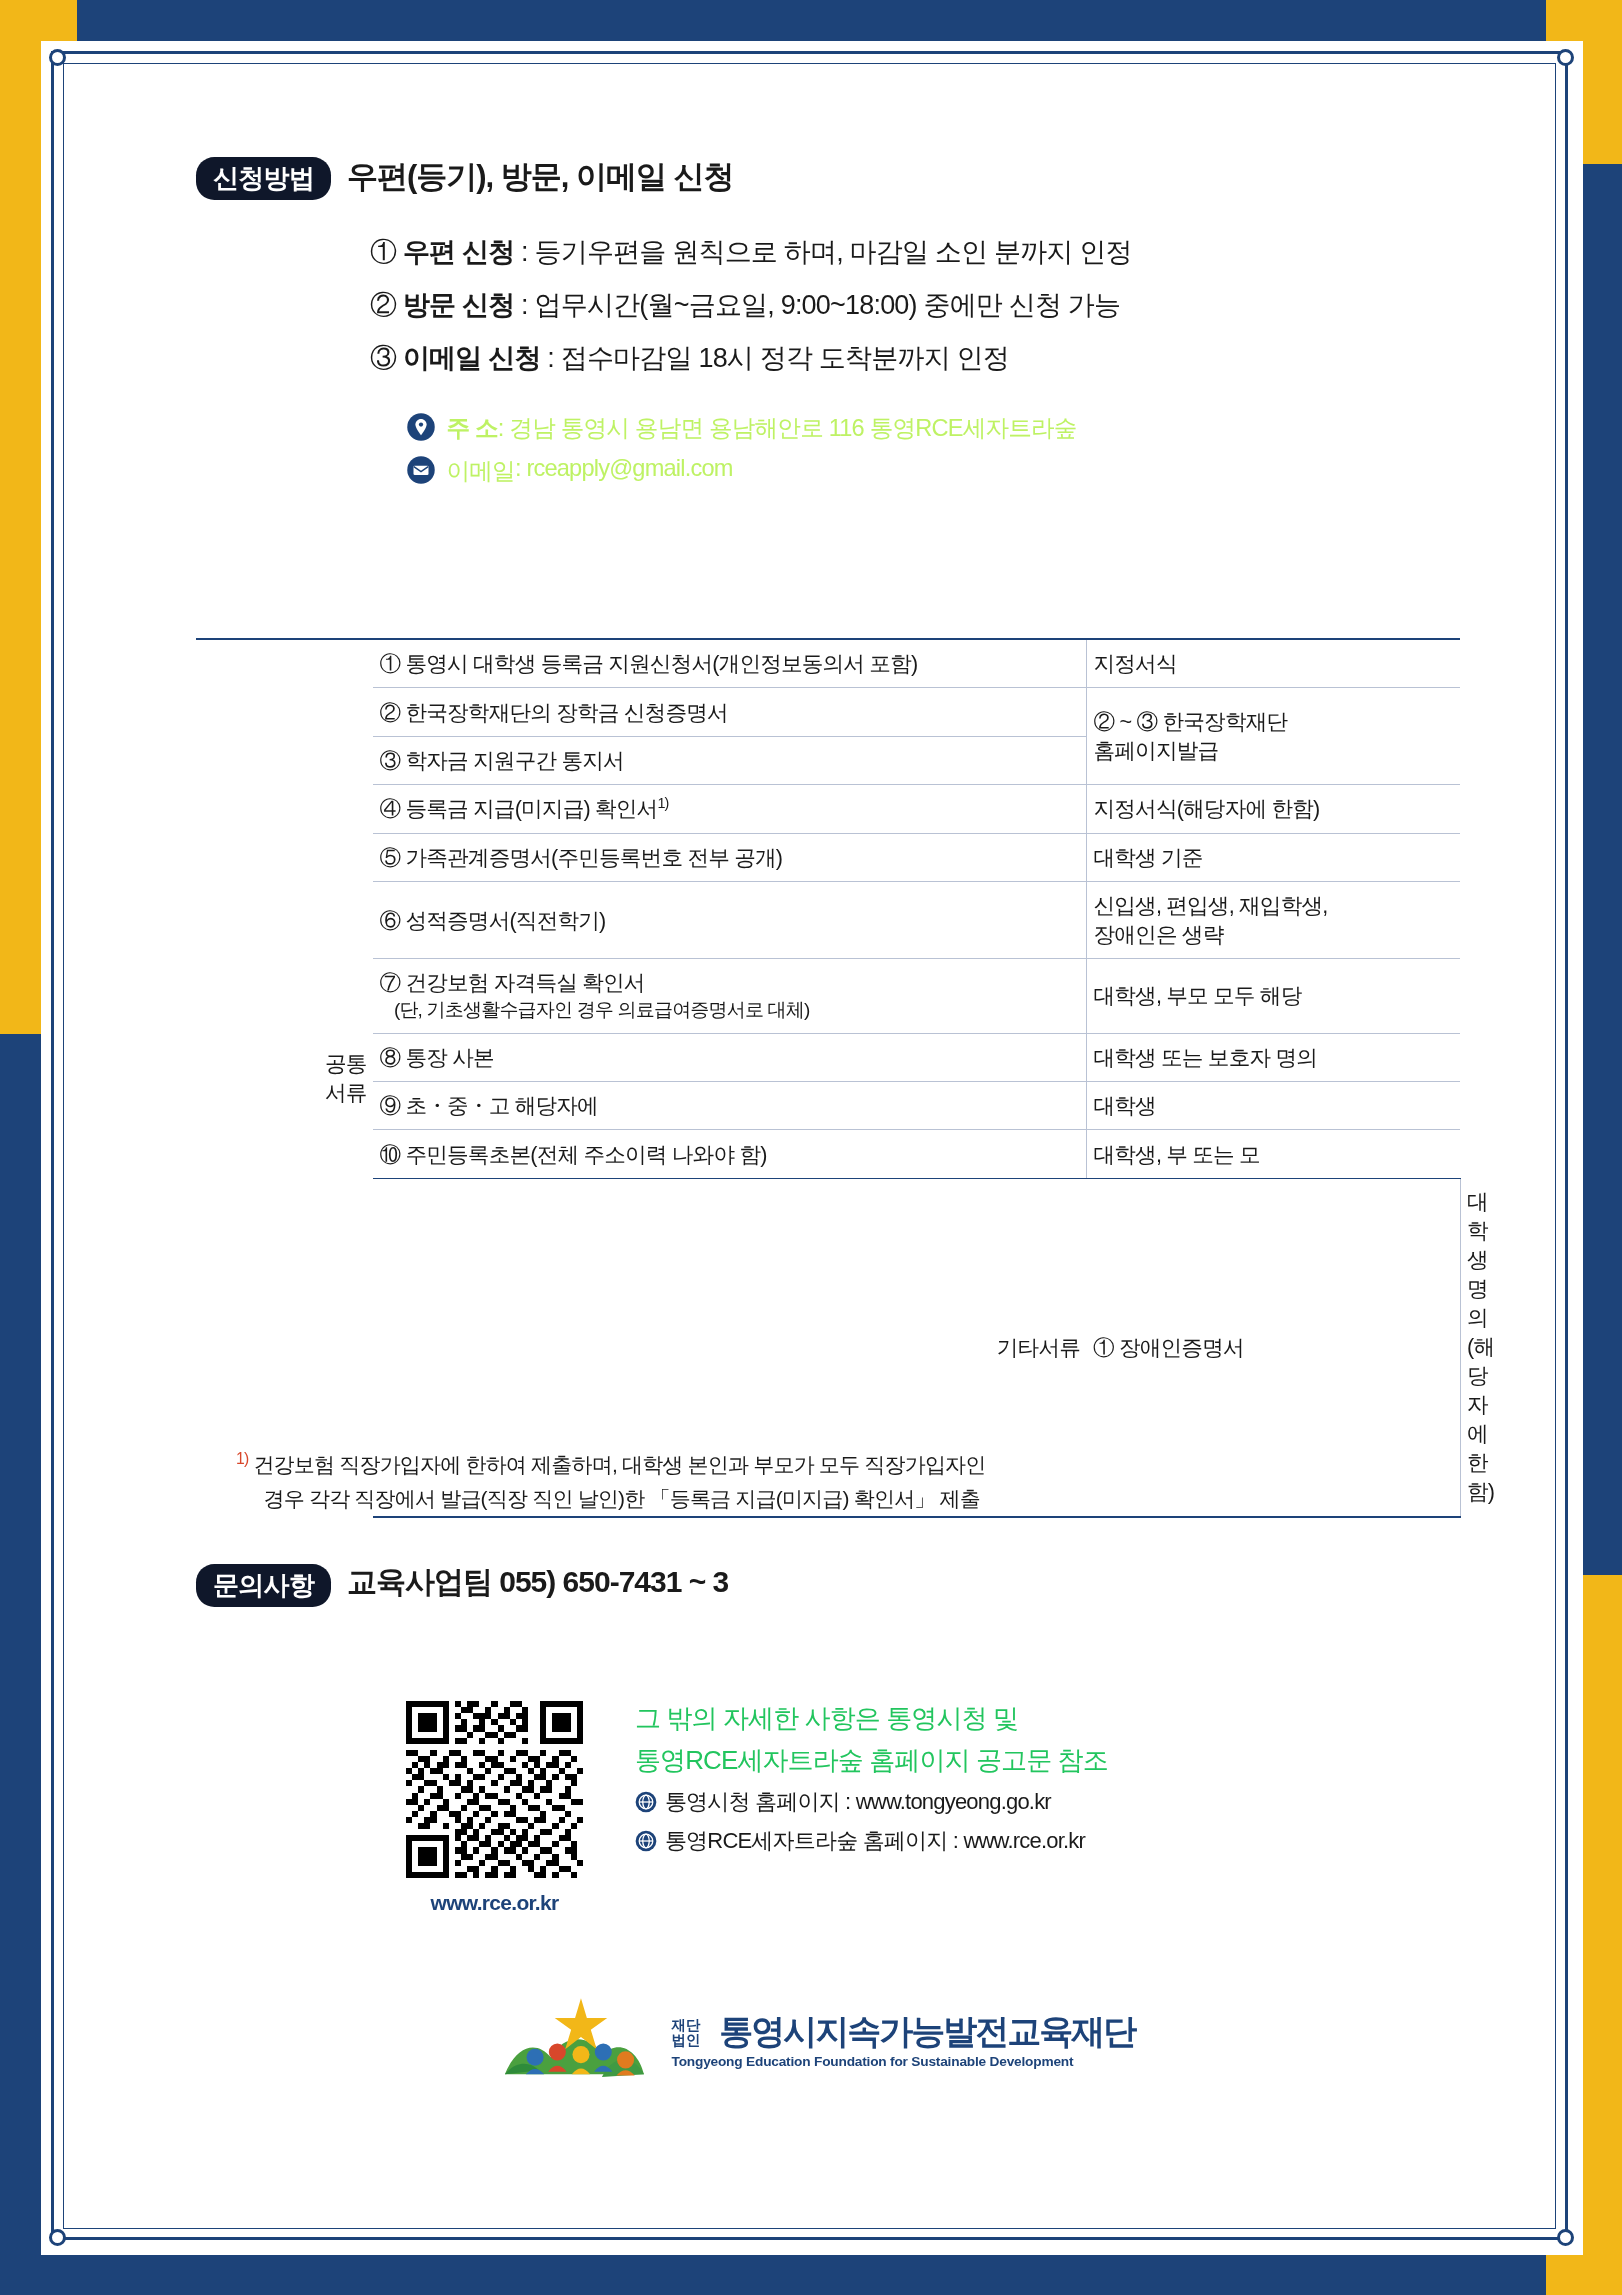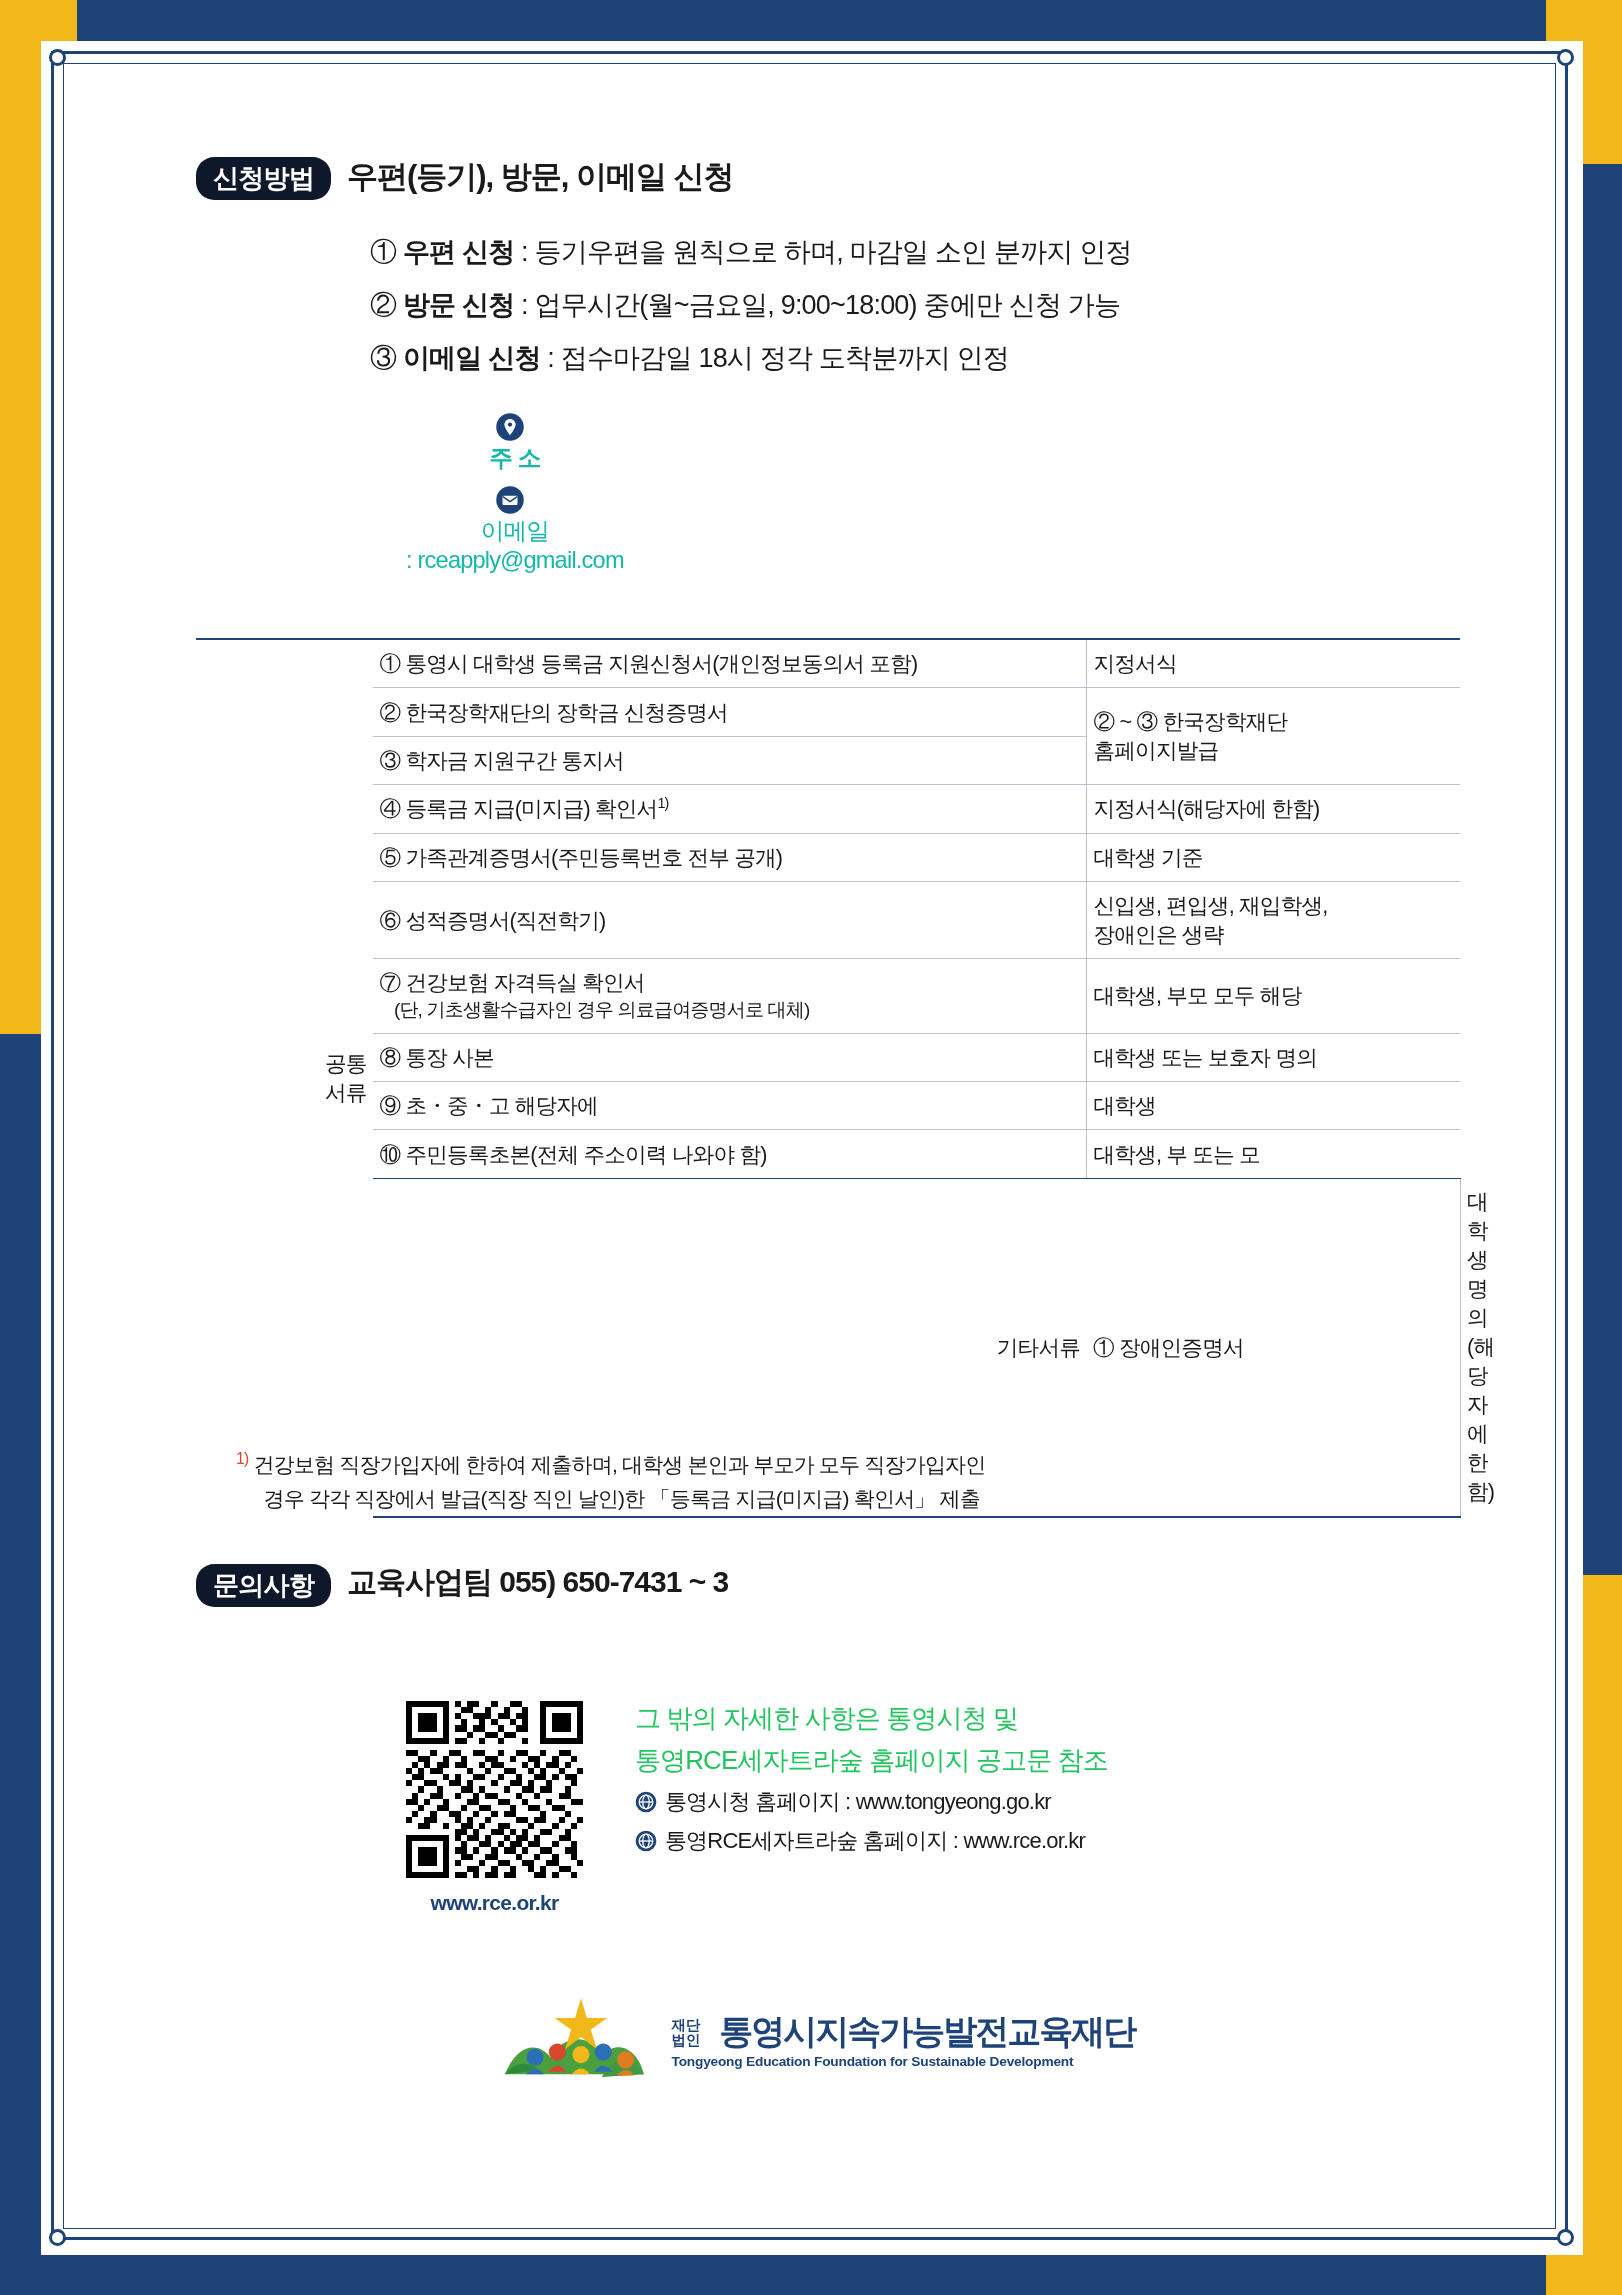--- a/index.html
+++ b/index.html
@@ -119,27 +119,25 @@
     white-space: nowrap;
   }
   .apply-item b { font-weight: bold; }
 
   .contact-lines {
     position: absolute;
     left: 406px; top: 412px;
   }
   .contact-line {
     display: flex;
-    align-items: center;
     margin-bottom: 10.5px;
     font-size: 23.6px;
-    color: #14b8a6;
+    color: #bef264;
     letter-spacing: -0.8px;
     white-space: nowrap;
-    flex-direction: column;
   }
   .pin-icon, .mail-icon {
     width: 30px; height: 30px;
     margin-right: 10.5px;
     flex: 0 0 auto;
     display: inline-block;
   }
 
   
   #docs-block { left: 196px; top: 556px; }
@@ -304,20 +302,21 @@
   </div>
 
   <div class="contact-lines">
     <div class="contact-line">
       <svg class="pin-icon" viewBox="0 0 48 48">
         <circle cx="24" cy="24" r="22" fill="#1d4379"></circle>
         <path d="M24 11c-5 0-9 4-9 8.9C15 26 24 37 24 37s9-11 9-17.1C33 15 29 11 24 11z" fill="#ffffff"></path>
         <circle cx="24" cy="20" r="3.4" fill="#1d4379"></circle>
       </svg>
       <b>주  소</b>
+        <span> : 경남 통영시 용남면 용남해안로 116 통영RCE세자트라숲</span>
     </div>
     <div class="contact-line">
       <svg class="mail-icon" viewBox="0 0 48 48">
         <circle cx="24" cy="24" r="22" fill="#1d4379"></circle>
         <rect x="12" y="17" width="24" height="15" rx="2" fill="#ffffff"></rect>
         <path d="M12.5 18.5L24 26.5l11.5-8" fill="none" stroke="#1d4379" stroke-width="2.4"></path>
       </svg>
       <span>이메일</span>
         <span> : rceapply@gmail.com</span>
     </div>

